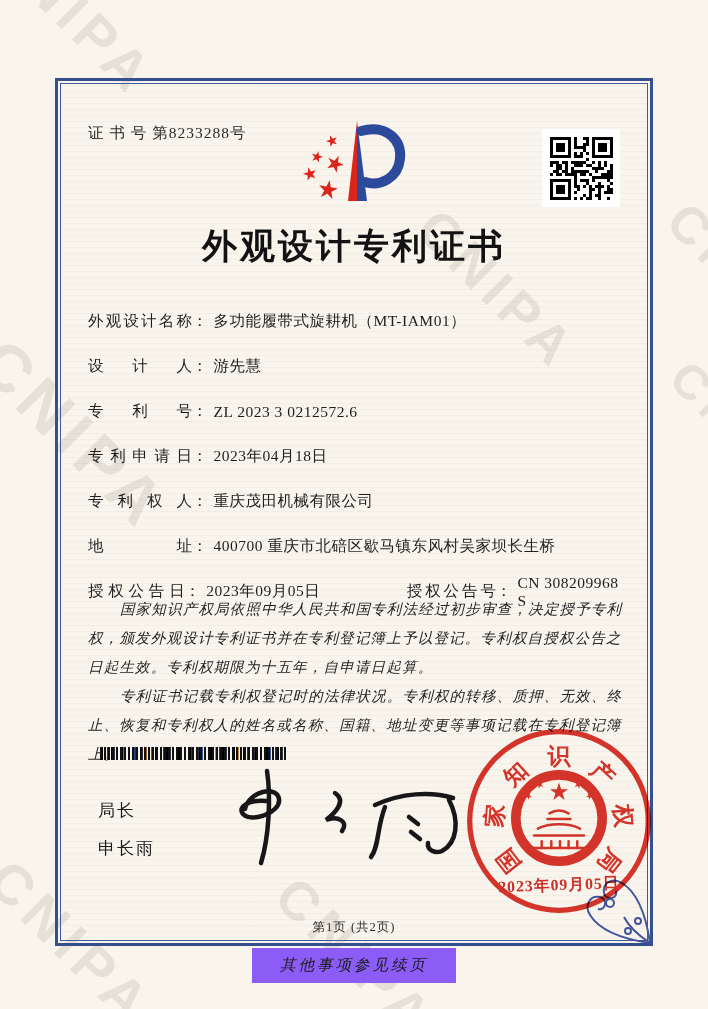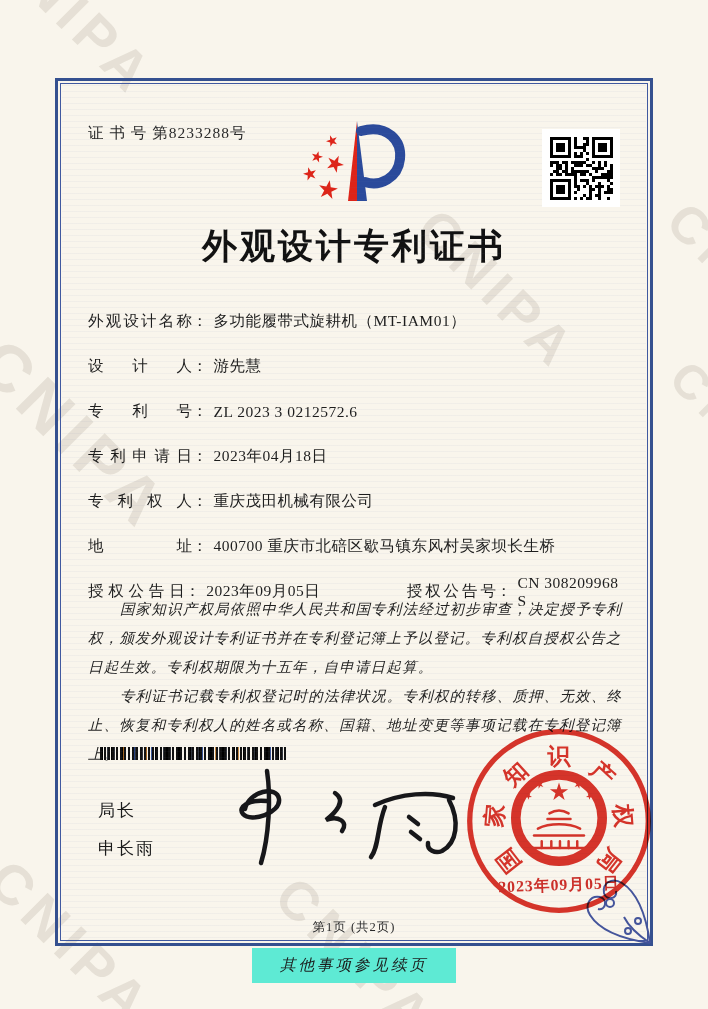--- a/index.html
+++ b/index.html
@@ -126,21 +126,21 @@
   }
 
   .corner-flourish { position:absolute; right:-4px; bottom:-4px; width:96px; height:96px; }
 
   
   .continuation {
     position:absolute; left:0; top:948px; width:100%;
     text-align:center; z-index:6;
   }
   .continuation span {
-    display:inline-block; background:#5eead4;
+    display:inline-block; background:#8b5cf6;
     padding:7px 28px;
     font-size:15.5px; letter-spacing:3px; font-style:italic; color:#1c1c1c;
   }
 
   svg text { font-family:"Liberation Serif", serif; }
 </style>
 </head>
 <body>
 
 <svg width="0" height="0" style="position:absolute" aria-hidden="true">

